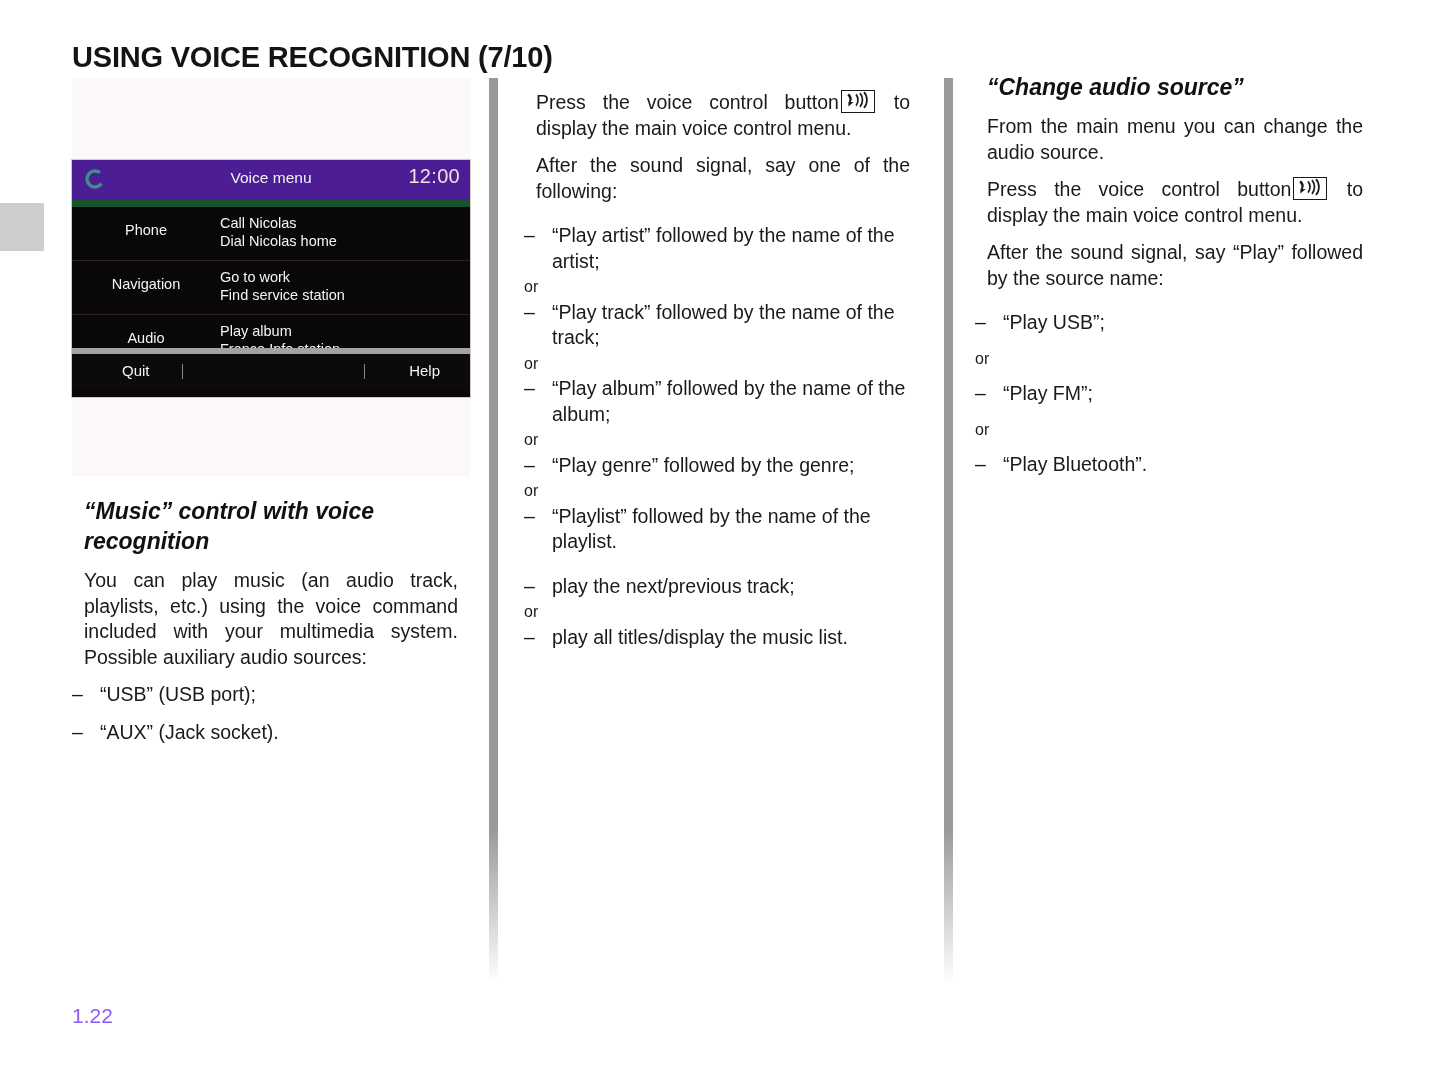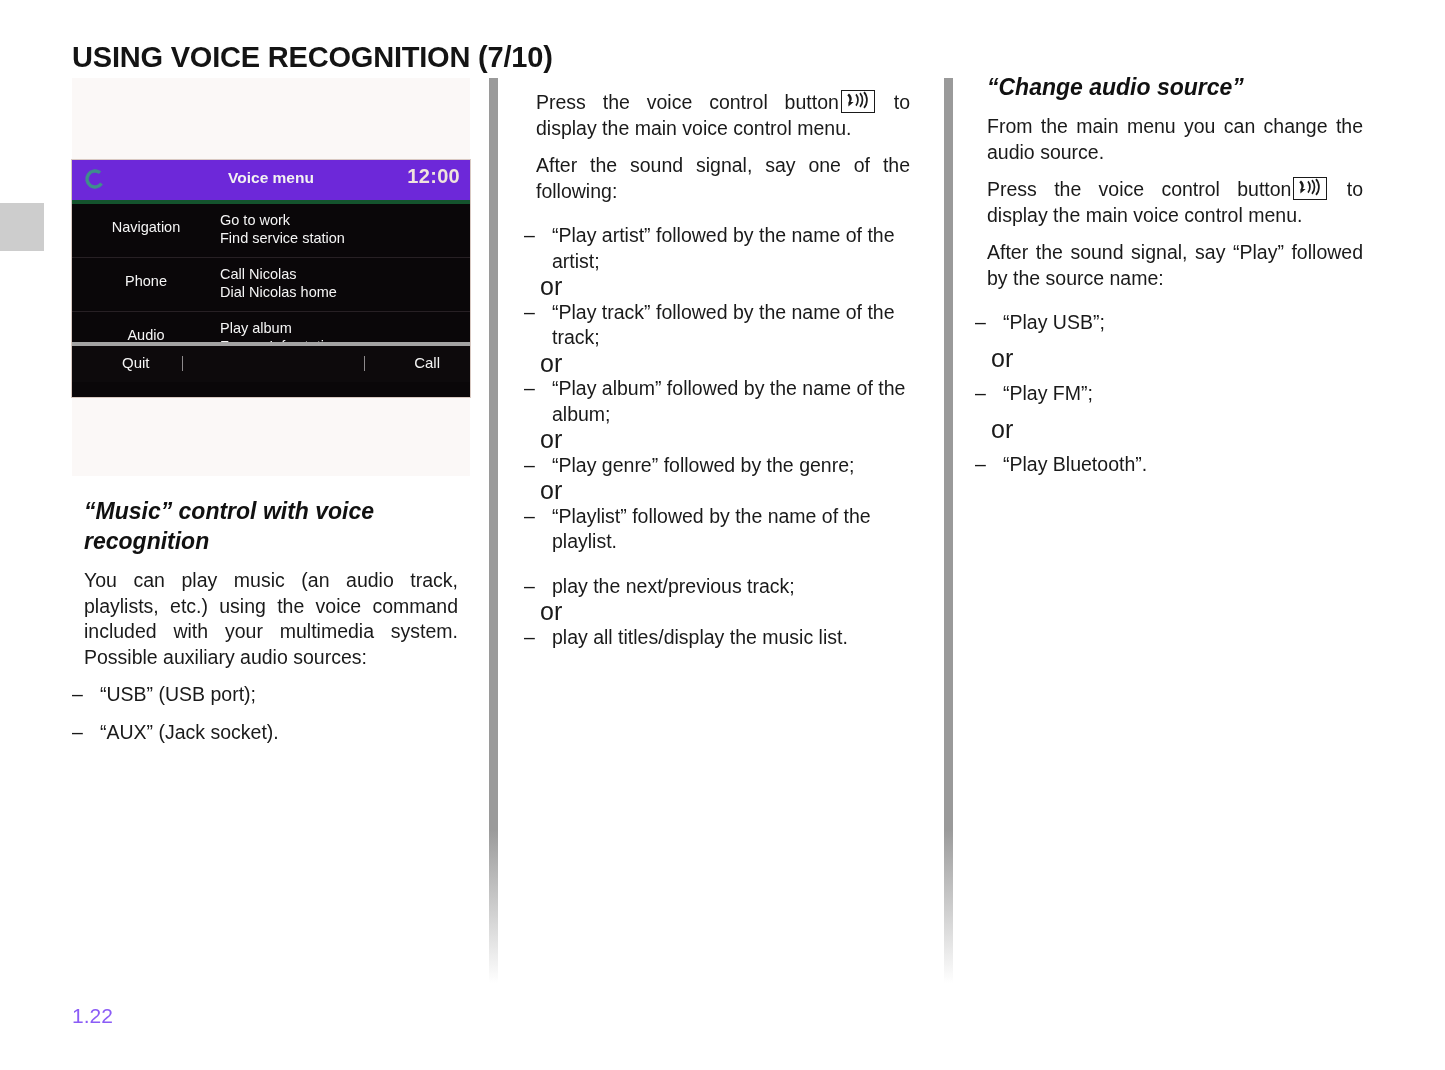--- a/index.html
+++ b/index.html
@@ -72,23 +72,22 @@
     top: 82px;
     width: 398px;
     height: 237px;
     background: #0a0709;
     box-shadow: 0 0 0 1px #d9c9c2;
     overflow: hidden;
   }
   .screen-topbar {
     position: relative;
     height: 40px;
-    background: #6d28d9;
-    border-bottom: 4px solid #14532d;
-    font-weight: bold;
+    background: #4c1d95;
+    border-bottom: 7px solid #14532d;
   }
   .voice-ring {
     position: absolute;
     left: 11px;
     top: 7px;
     width: 24px;
     height: 24px;
   }
   .screen-title {
     position: absolute;
@@ -122,25 +121,25 @@
     padding-top: 8px;
   }
   .screen-row .cmds {
     color: #f5f5f5;
     font-size: 14.5px;
     line-height: 18px;
   }
   .screen-bottombar {
     position: absolute;
     left: 0;
-    bottom: 15px;
+    bottom: 7px;
     width: 100%;
     height: 36px;
     background: #0d0a0c;
-    border-top: 4px solid #a3a3a3;
+    border-top: 6px solid #a3a3a3;
   }
   .screen-bottombar .bb-quit {
     position: absolute;
     left: 50px;
     top: 8px;
     color: #f5f5f5;
     font-size: 15px;
   }
   .screen-bottombar .bb-help {
     position: absolute;
@@ -189,24 +188,23 @@
     font-size: 19.5px;
     line-height: 25.5px;
     margin-top: 12px;
   }
   ul.dashlist li .dash {
     position: absolute;
     left: 0;
     top: 0;
   }
   .orword {
-    font-size: 25px;
+    font-size: 16px;
     line-height: 25.5px;
     margin-top: 0px;
-    margin-left: 16px;
   }
 
   
   .opt {
     position: relative;
     padding-left: 28px;
     font-size: 19.5px;
     line-height: 25.5px;
     margin-top: 0;
   }
@@ -256,50 +254,50 @@
             <circle cx="12" cy="12" r="8" fill="none" stroke="#3f8e8c" stroke-width="3.4" stroke-dasharray="38 14" transform="rotate(35 12 12)"></circle>
           </svg>
         </span>
         <span class="screen-title">Voice menu</span>
         <span class="screen-clock">12:00</span>
       </div>
 
       <div class="screen-rows">
 
         <div class="screen-row">
+          <div class="cat">Phone</div>
+          <div class="cmds">
+            <div>Call Nicolas</div>
+            <div>Dial Nicolas home</div>
+          </div>
+        </div>
+
+        <div class="screen-row">
           <div class="cat">Navigation</div>
           <div class="cmds">
             <div>Go to work</div>
             <div>Find service station</div>
-          </div>
-        </div>
-
-        <div class="screen-row">
-          <div class="cat">Phone</div>
-          <div class="cmds">
-            <div>Call Nicolas</div>
-            <div>Dial Nicolas home</div>
           </div>
         </div>
 
         <div class="screen-row">
           <div class="cat">Audio</div>
           <div class="cmds">
             <div>Play album</div>
             <div>France Info station</div>
           </div>
         </div>
 
       </div>
 
       <div class="screen-bottombar">
         <span class="bb-quit">Quit</span>
         <span class="tick t1"></span>
         <span class="tick t2"></span>
-        <span class="bb-help">Call</span>
+        <span class="bb-help">Help</span>
       </div>
 
     </div>
   </div>
 
   <h2 class="sub" style="margin-top:20px;">“Music” control with voice recognition</h2>
 
   <p class="body blk">You can play music (an audio track, playlists, etc.) using the voice command included with your multimedia system. Possible auxiliary audio sources:</p>
 
   <ul class="dashlist">

